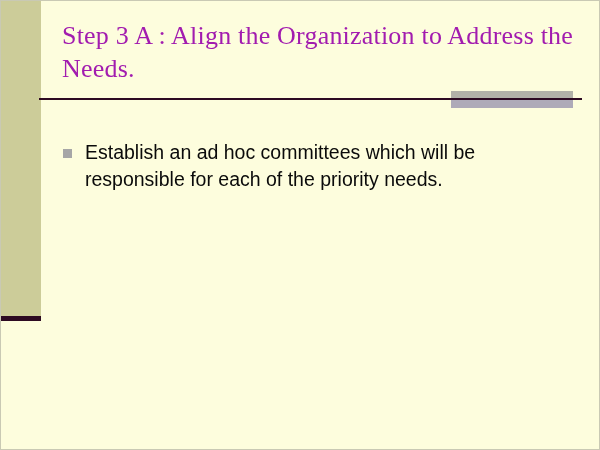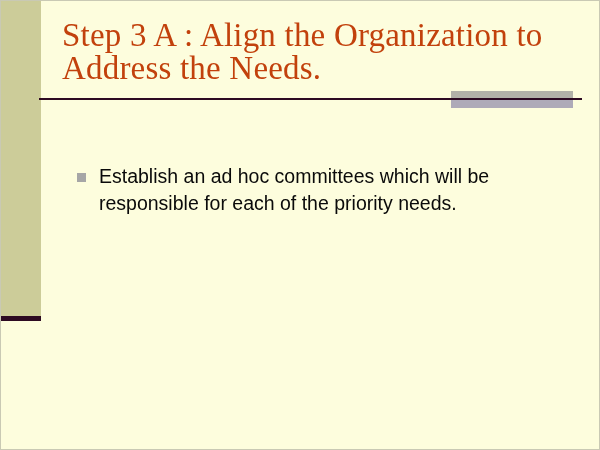--- a/index.html
+++ b/index.html
@@ -38,23 +38,23 @@
     background: #2d0a22;
   }
 
   
   .title {
     position: absolute;
     left: 61px;
     top: 18px;
     width: 520px;
     font-family: "Liberation Serif", serif;
-    font-size: 33px;
+    font-size: 26px;
     line-height: 33px;
-    color: #c2410c;
+    color: #a21caf;
     letter-spacing: 0.2px;
     white-space: pre-line;
   }
 
   
   .title-rule {
     position: absolute;
     left: 38px;
     top: 97px;
     width: 543px;
@@ -85,24 +85,23 @@
     left: 0;
     top: 9px;
     width: 100%;
     height: 8px;
     background: #aeaab8;
   }
 
   
   .body {
     position: absolute;
-    left: 76px;
+    left: 62px;
     top: 138px;
     width: 512px;
-    margin-top: 24px;
   }
 
   .bullet-item {
     position: relative;
     display: flex;
     align-items: flex-start;
     margin-bottom: 30px;
   }
 
   .bullet-marker {

